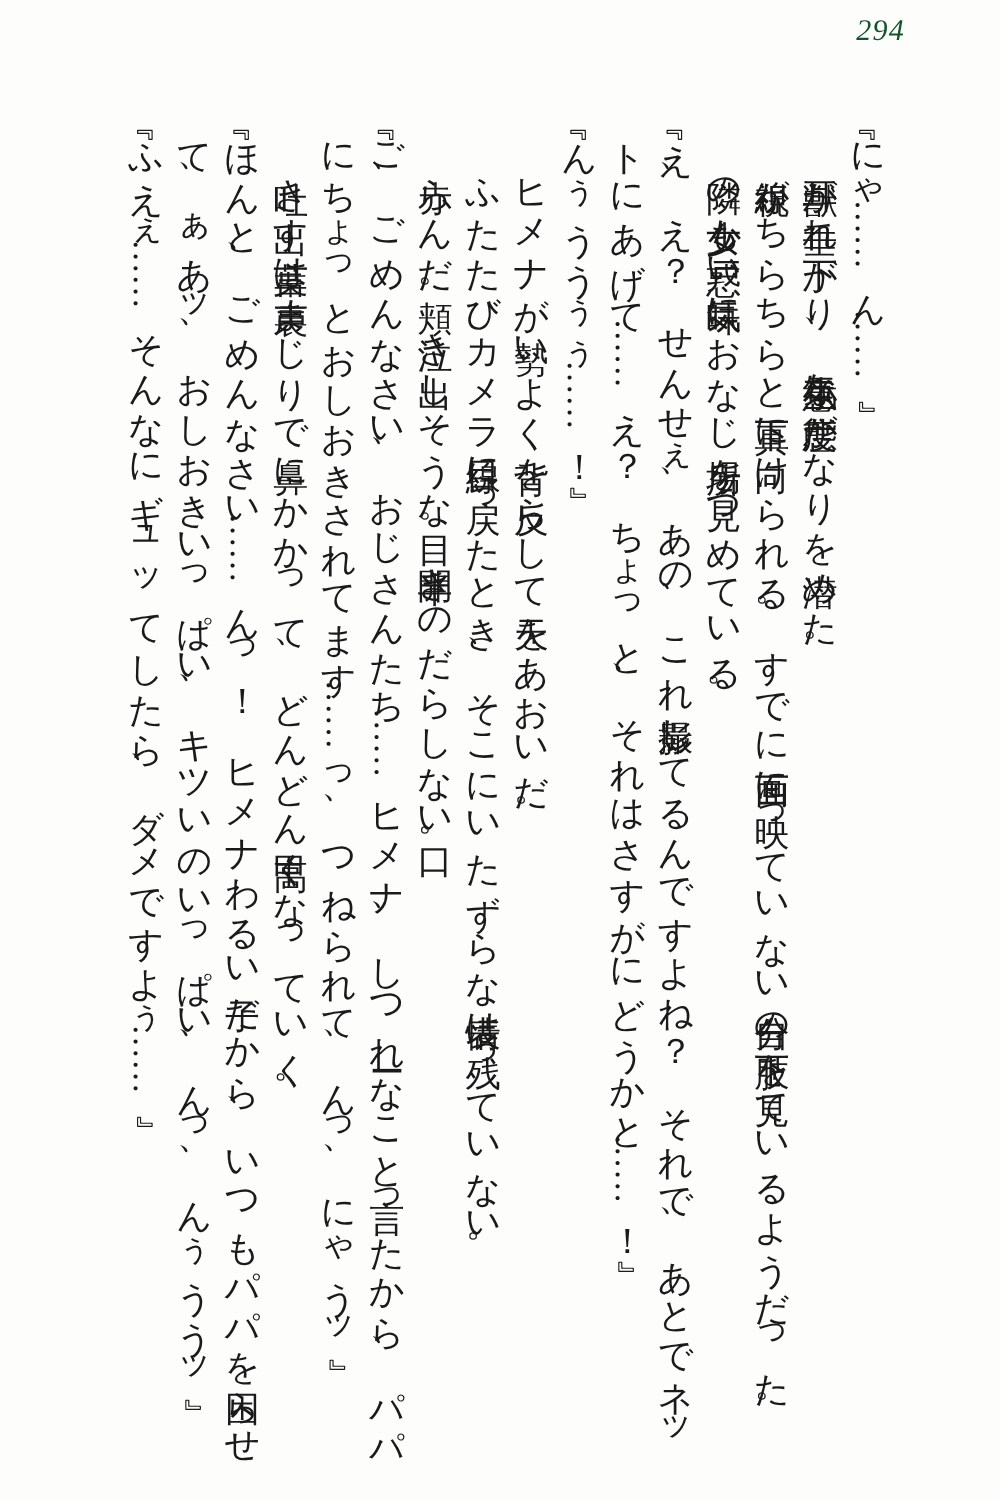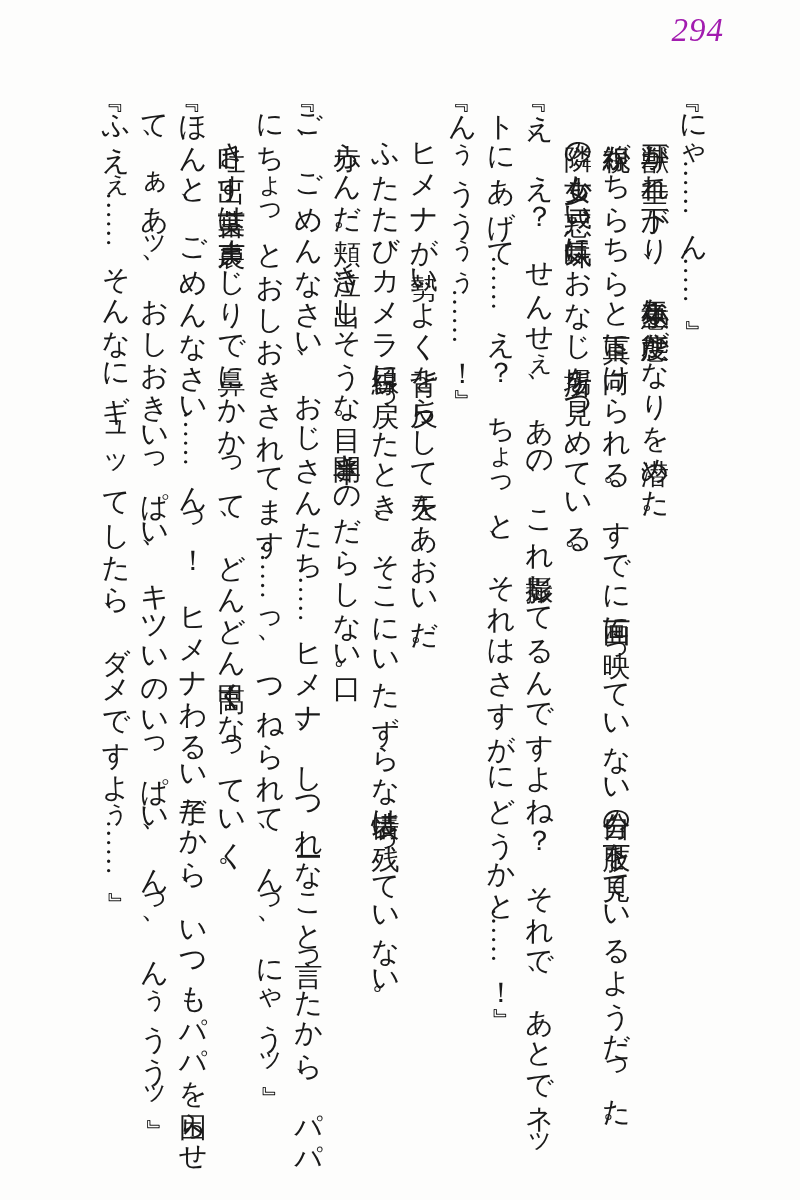--- a/index.html
+++ b/index.html
@@ -13,23 +13,23 @@
     background: #fdfdfc;
     overflow: hidden;
     font-family: "Liberation Serif", "DejaVu Serif", serif;
   }
   .page-number {
     position: absolute;
     top: 12px;
     right: 76px;
     font-family: "Liberation Serif", "DejaVu Serif", serif;
     font-style: italic;
-    font-size: 33px;
+    font-size: 24px;
     letter-spacing: 1px;
-    color: #a21caf;
+    color: #14532d;
   }
   .text-area {
     position: absolute;
     top: 95px;
     right: 88px;
     height: 1085px;
     writing-mode: vertical-rl;
     -webkit-writing-mode: vertical-rl;
     text-orientation: mixed;
     font-size: 28px;

